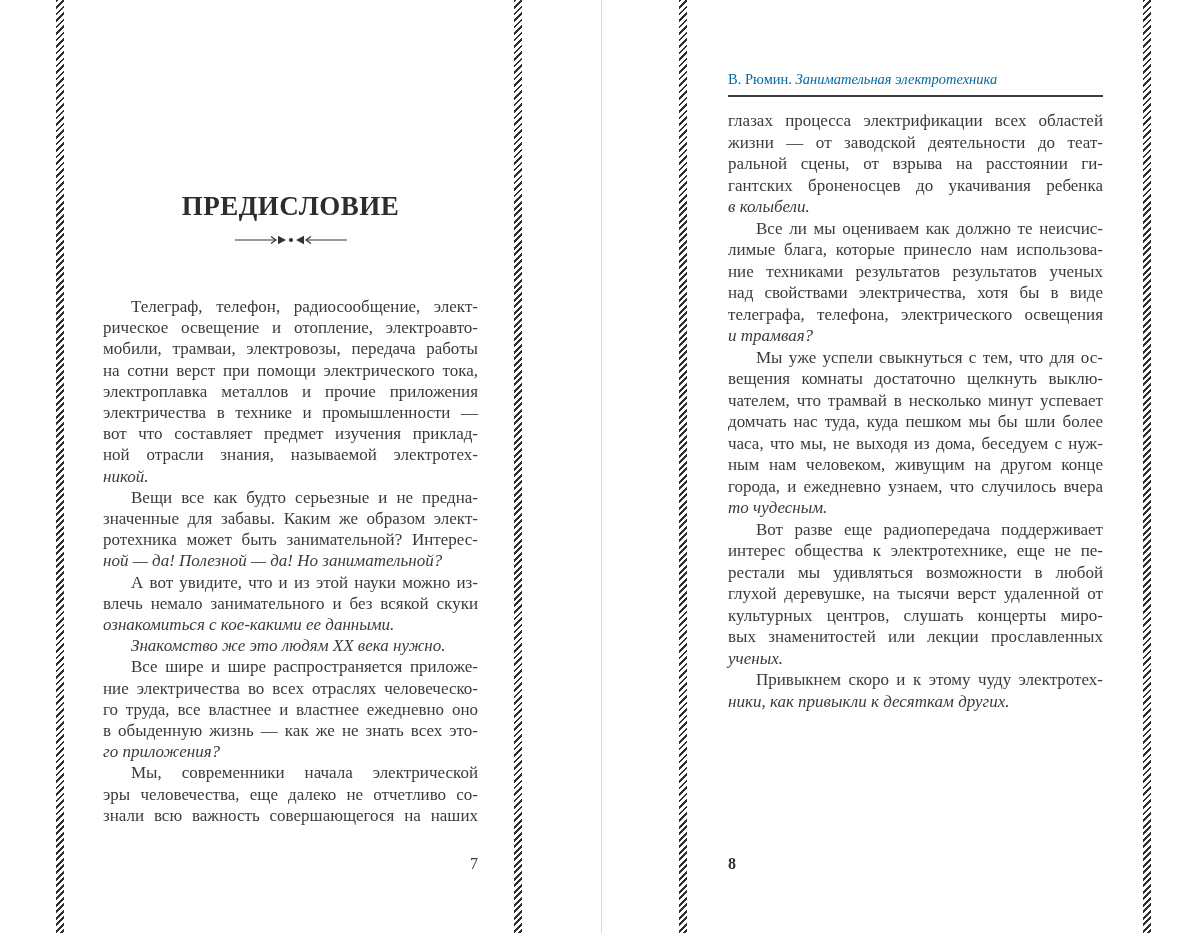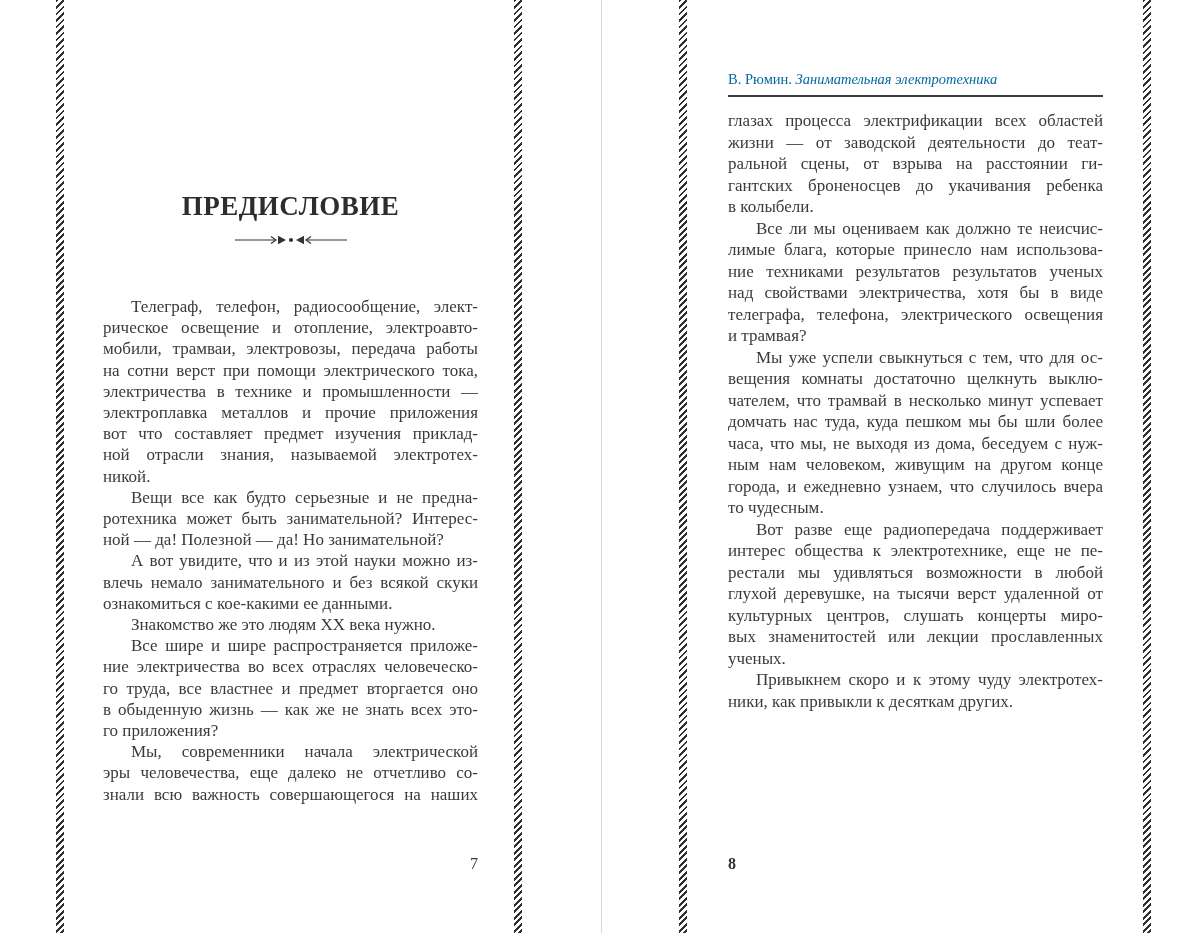--- a/index.html
+++ b/index.html
@@ -30,21 +30,21 @@
   
   .rp-header{position:absolute;left:728px;width:375px;top:71px;font-size:14.5px;color:#0369a1;}
   .rp-header .title{font-style:italic;}
   .rp-rule{position:absolute;left:728px;width:375px;top:95px;height:2px;background:#3d3d3d;}
   .rp-body{position:absolute;left:728px;width:375px;top:110px;font-size:17px;line-height:21.5px;}
   .rp-num{position:absolute;left:728px;top:855px;font-size:16px;font-weight:bold;color:#2f2f2f;}
 
   
   .para{margin:0;}
   .line{text-align:justify;text-align-last:justify;white-space:normal;}
-  .line.last{text-align-last:auto;}
+  .line.last{text-align-last:auto;font-style:italic;}
   .para.indent .line:first-child{text-indent:28px;}
 </style>
 </head>
 <body>
 
 <div id="stage">
 
   <div class="hatch" id="hatch-a"></div>
   <div class="hatch" id="hatch-b"></div>
   <div class="page-separator"></div>
@@ -64,43 +64,44 @@
       <line x1="72" y1="7" x2="112" y2="7" stroke="#333" stroke-width="1.2"></line>
     </svg>
   </div>
 
   <div class="lp-body">
       <div class="para indent">
         <div class="line">Телеграф, телефон, радиосообщение, элект-</div>
         <div class="line">рическое освещение и отопление, электроавто-</div>
         <div class="line">мобили, трамваи, электровозы, передача работы</div>
         <div class="line">на сотни верст при помощи электрического тока,</div>
+        <div class="line">электроплавка металлов и прочие приложения</div>
         <div class="line">электричества в технике и промышленности —</div>
-        <div class="line">электроплавка металлов и прочие приложения</div>
         <div class="line">вот что составляет предмет изучения приклад-</div>
         <div class="line">ной отрасли знания, называемой электротех-</div>
         <div class="line last">никой.</div>
       </div>
       <div class="para indent">
         <div class="line">Вещи все как будто серьезные и не предна-</div>
+        <div class="line">значенные для забавы. Каким же образом элект-</div>
         <div class="line">ротехника может быть занимательной? Интерес-</div>
         <div class="line last">ной — да! Полезной — да! Но занимательной?</div>
       </div>
       <div class="para indent">
         <div class="line">А вот увидите, что и из этой науки можно из-</div>
         <div class="line">влечь немало занимательного и без всякой скуки</div>
         <div class="line last">ознакомиться с кое-какими ее данными.</div>
       </div>
       <div class="para indent">
         <div class="line last">Знакомство же это людям XX века нужно.</div>
       </div>
       <div class="para indent">
         <div class="line">Все шире и шире распространяется приложе-</div>
         <div class="line">ние электричества во всех отраслях человеческо-</div>
-        <div class="line">го труда, все властнее и предмет вторгается оно</div>
+        <div class="line">го труда, все властнее и властнее ежедневно оно</div>
         <div class="line">в обыденную жизнь — как же не знать всех это-</div>
         <div class="line last">го приложения?</div>
       </div>
       <div class="para indent">
         <div class="line">Мы, современники начала электрической</div>
         <div class="line">эры человечества, еще далеко не отчетливо со-</div>
         <div class="line">знали всю важность совершающегося на наших</div>
       </div>
     </div>
 

